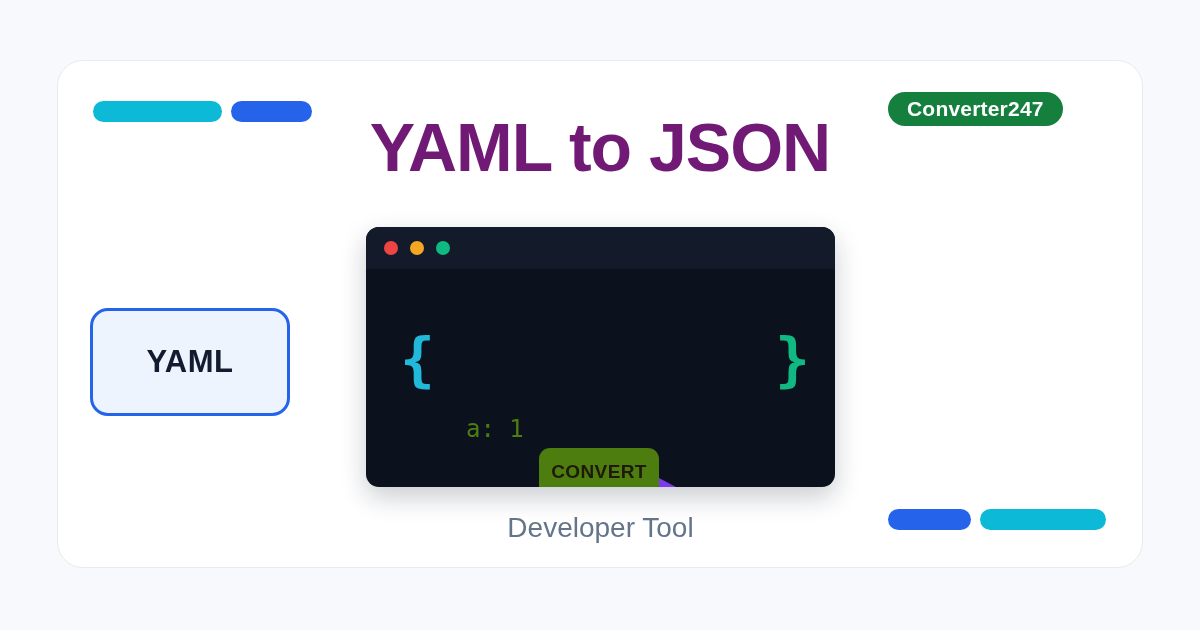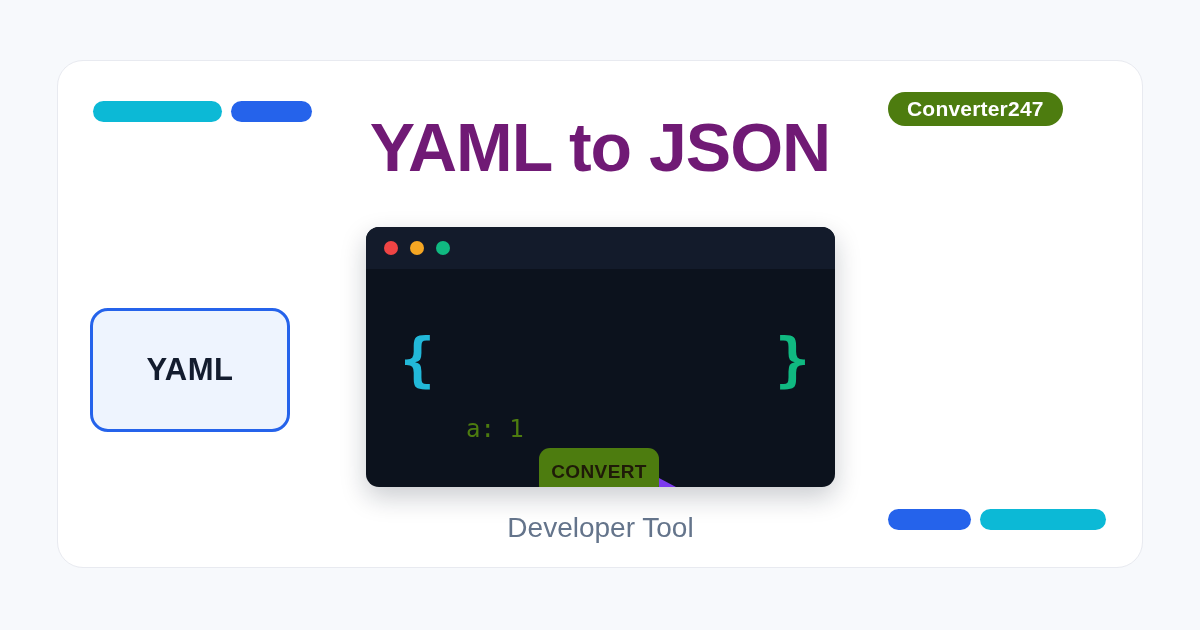--- a/index.html
+++ b/index.html
@@ -46,21 +46,21 @@
   
   .badge {
     position: absolute;
     left: 888px;
     top: 92px;
     height: 34px;
     padding: 0 19px;
     display: flex;
     align-items: center;
     justify-content: center;
-    background: #4d7c0f;
+    background: #15803d;
     border-radius: 999px;
     color: #ffffff;
     font-size: 21px;
     font-weight: bold;
     letter-spacing: 0.2px;
     white-space: nowrap;
     box-sizing: border-box;
   }
 
   
@@ -75,21 +75,21 @@
     color: #701a75;
     letter-spacing: -1px;
     line-height: 78px;
   }
 
   
   .fmt-card {
     position: absolute;
     top: 308px;
     width: 200px;
-    height: 124px;
+    height: 108px;
     border-radius: 18px;
     border-width: 3px;
     border-style: solid;
     box-sizing: border-box;
     display: flex;
     align-items: center;
     justify-content: center;
     font-size: 31px;
     font-weight: bold;
     color: #131c2e;

